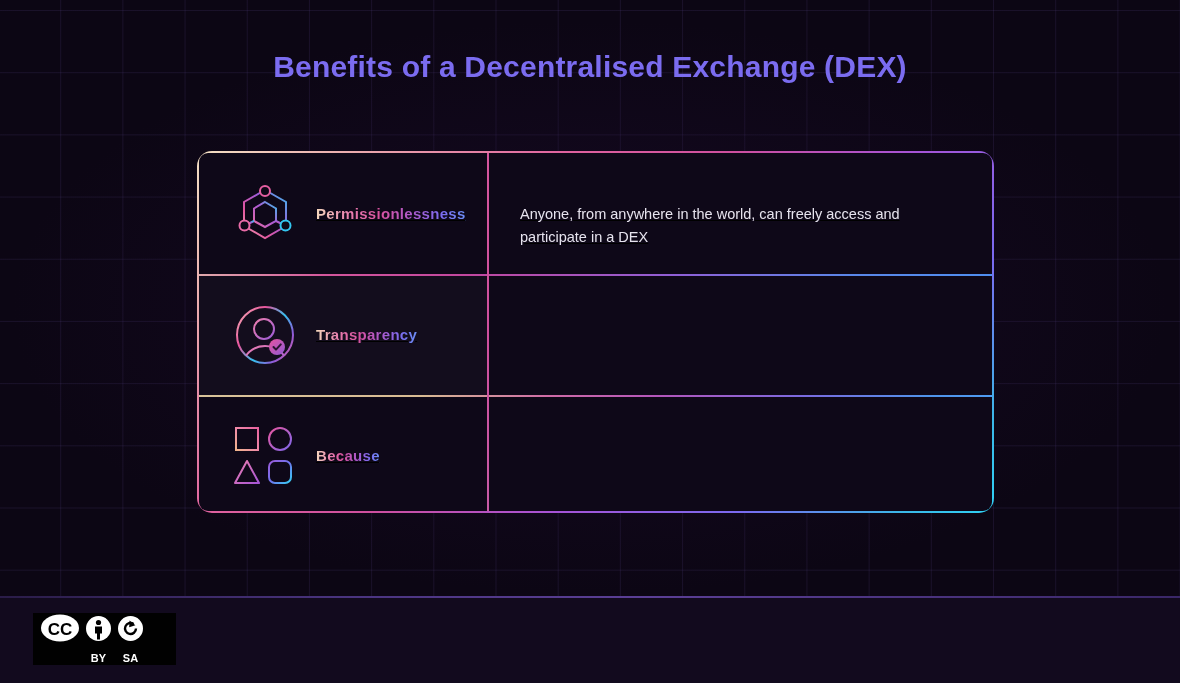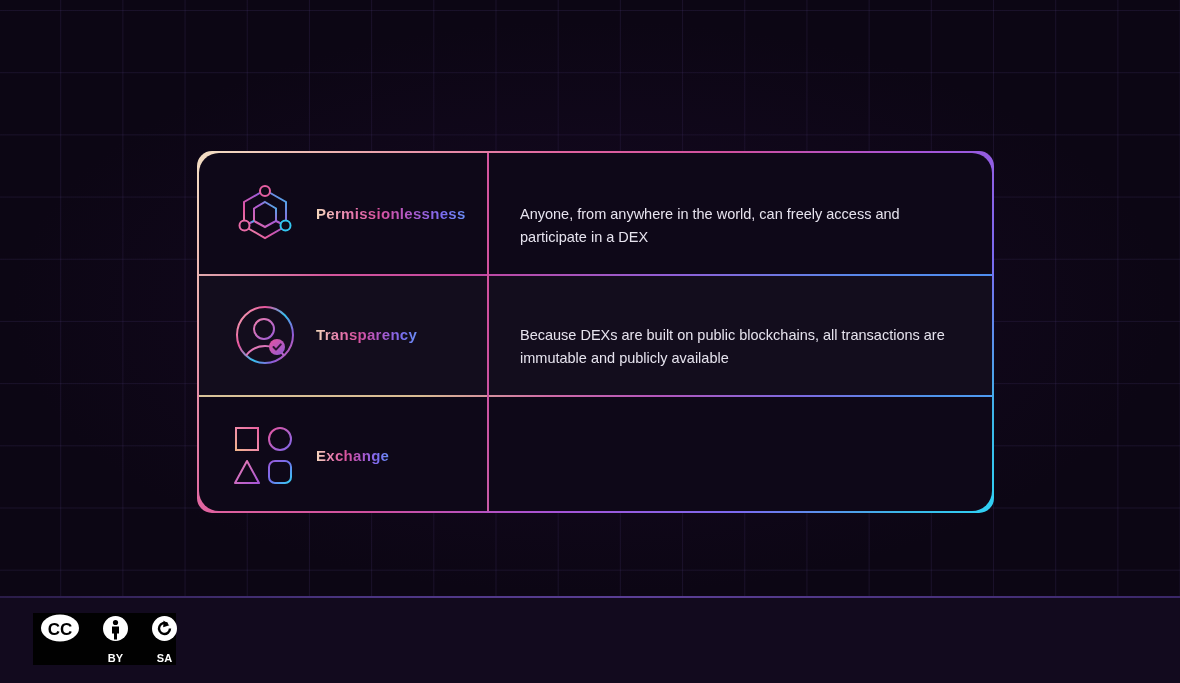--- a/index.html
+++ b/index.html
@@ -47,23 +47,24 @@
         #e0629f 32%,
         #cf4f9e 46%,
         #a653d6 62%,
         #7a6af0 78%,
         #3bb8e8 92%,
         #2fd2f5 100%);
   }
   .card-inner{
     position:relative;
     width:100%; height:100%;
-    border-radius:20px;
+    border-radius:9px;
     background:#0e0818;
     overflow:hidden;
+    text-decoration:underline;
   }
 
   .row{ position:relative; display:flex; height:121px; }
   .row.alt .cell-left, .row.alt .cell-right{ background:rgba(255,255,255,0.022); }
 
   .cell-left{
     width:288px; flex:0 0 288px;
     display:flex; align-items:center;
     padding-left:35px; gap:20px;
   }
@@ -96,33 +97,34 @@
     background:linear-gradient(to right,#2a1c48 0%,#4a3480 30%,#5b3f96 55%,#3a2768 100%);
   }
   .footer{
     position:absolute; left:0; right:0; top:598px; height:85px;
     background:#120a1e;
     display:flex; align-items:center;
   }
   .cc-badge{
     position:absolute; left:33px; top:15px;
     width:143px; height:52px; background:#010101;
-    display:flex; align-items:center; padding-left:7px; gap:22px;
+    display:flex; align-items:center; padding-left:7px; gap:5px;
   }
   .cc-col{ display:flex; flex-direction:column; align-items:center; }
   .cc-sub{ font-size:11px; font-weight:bold; color:#fff; line-height:1; margin-top:11px; }
 </style>
 </head>
 <body>
 
 <div class="page">
 
   <div class="grid-bg"></div>
   <div class="vignette"></div>
 
+  <div class="title">Benefits of a Decentralised Exchange (DEX)</div>
 
   <div class="card">
     <div class="card-inner">
 
       <div class="row">
         <div class="cell-left">
           <span class="icon-wrap">
             <svg width="62" height="62" viewBox="0 0 62 62" fill="none">
               <defs>
                 <linearGradient id="g1" x1="0" y1="1" x2="1" y2="0">
@@ -182,23 +184,20 @@
               <g clip-path="url(#cl2)">
                 <circle cx="30" cy="25" r="10" stroke="url(#g2b)" stroke-width="2" fill="none"></circle>
                 <path d="M9 62 A22 20 0 0 1 53 62" stroke="url(#g2b)" stroke-width="2" fill="none"></path>
               </g>
               <circle cx="43" cy="43" r="8" fill="url(#g2c)"></circle>
               <path d="M39.5 43 L42 45.6 L46.8 40.4" stroke="#2b1430" stroke-width="2" fill="none" stroke-linecap="round" stroke-linejoin="round"></path>
             </svg>
           </span>
           <span class="cat-label grad-text">Transparency</span>
         </div>
-        <div class="cell-right">
-          <div class="desc">Because DEXs are built on public blockchains, all transactions are immutable and publicly available</div>
-        </div>
       </div>
 
       <div class="row">
         <div class="cell-left">
           <span class="icon-wrap">
             <svg width="62" height="62" viewBox="0 0 62 62" fill="none">
               <defs>
                 <linearGradient id="s1" x1="0" y1="1" x2="1" y2="0">
                   <stop offset="0" stop-color="#f0b48c"></stop>
                   <stop offset="0.5" stop-color="#ef89a8"></stop>
@@ -217,21 +216,21 @@
                   <stop offset="0.5" stop-color="#6f74ee"></stop>
                   <stop offset="1" stop-color="#35d0f4"></stop>
                 </linearGradient>
               </defs>
               <rect x="2" y="3" width="22" height="22" stroke="url(#s1)" stroke-width="2" fill="none"></rect>
               <circle cx="46" cy="14" r="11" stroke="url(#s2)" stroke-width="2" fill="none"></circle>
               <path d="M13 36 L25 58 L1 58 Z" stroke="url(#s3)" stroke-width="2" fill="none" stroke-linejoin="round"></path>
               <rect x="35" y="36" width="22" height="22" rx="6" stroke="url(#s4)" stroke-width="2" fill="none"></rect>
             </svg>
           </span>
-          <span class="cat-label grad-text">Exchange</span>
+          <span class="cat-label grad-text">Because</span>
         </div>
       </div>
 
       <div class="hdiv d1"></div>
       <div class="hdiv d2"></div>
       <div class="vdiv"></div>
 
     </div>
   </div>
 

